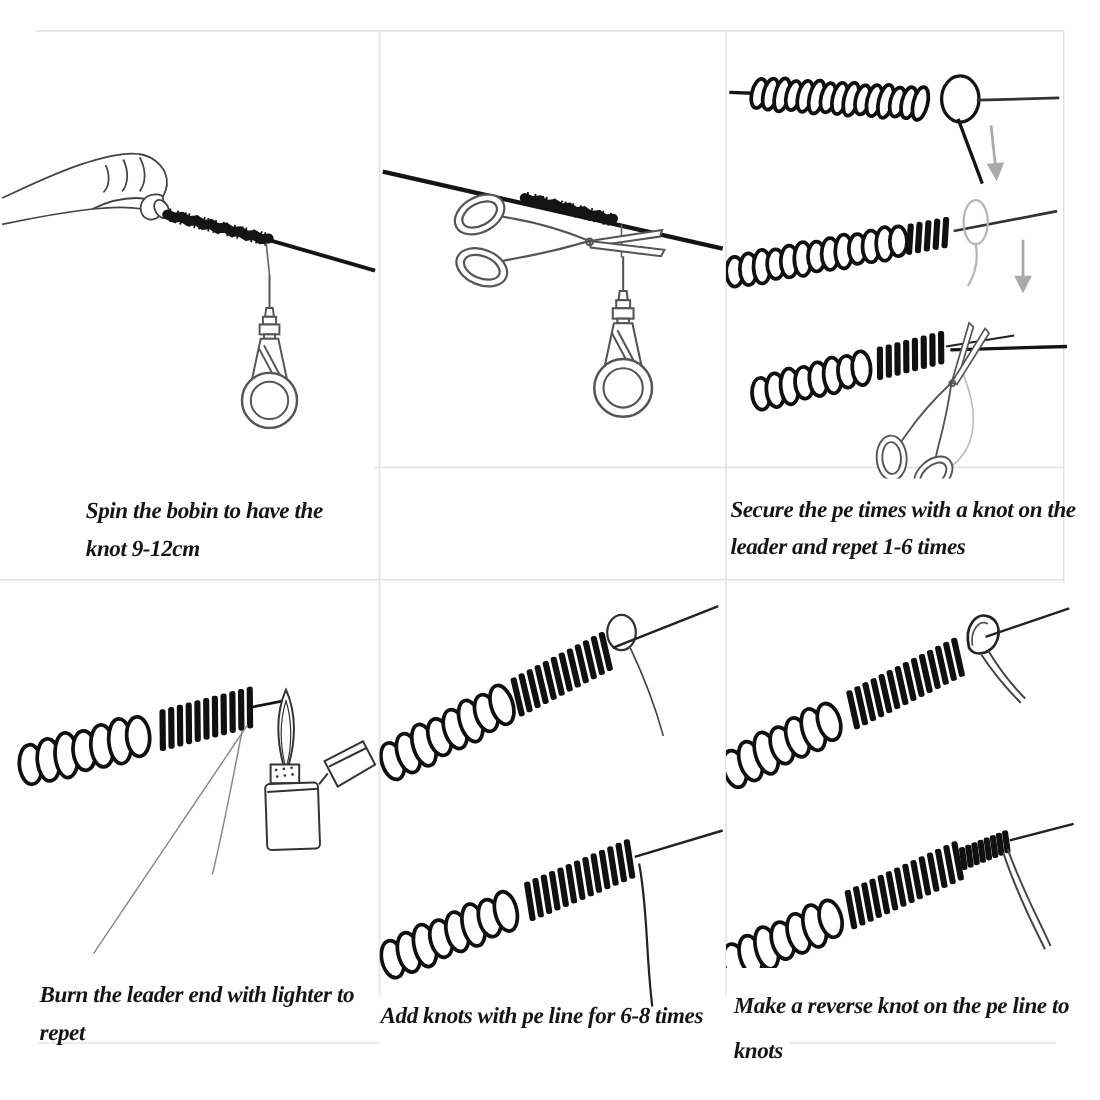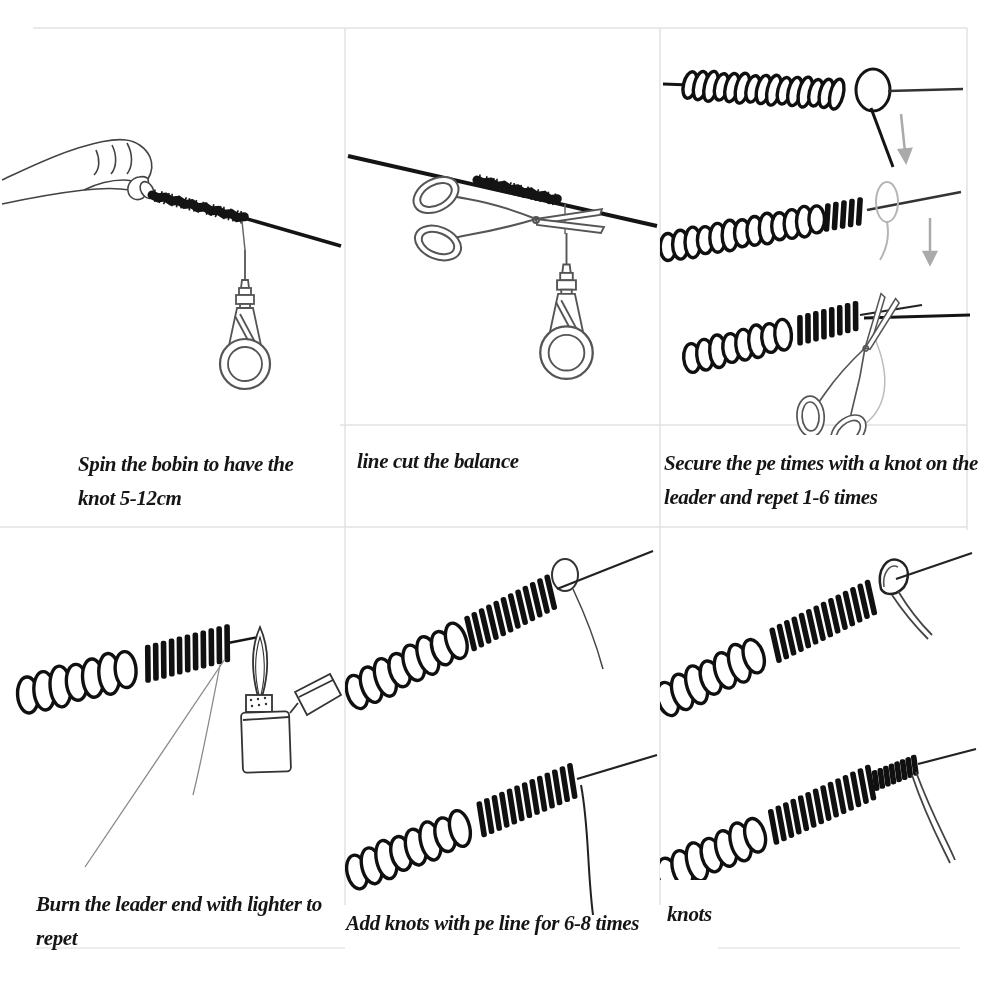--- a/index.html
+++ b/index.html
@@ -369,31 +369,31 @@
       <rect x="246.4" y="230.0" width="5.6" height="20.9" rx="2.2" transform="rotate(-7.4 249.2 240.4)" fill="#101010"></rect>
       <rect x="252.0" y="227.8" width="5.6" height="20.9" rx="2.2" transform="rotate(-7.4 254.8 238.2)" fill="#101010"></rect>
     </g>
   <line x1="258" y1="237" x2="316" y2="222" stroke="#222222" stroke-width="2.2"></line>
   <path d="M252,248 C266,290 280,315 290,336" fill="none" stroke="#444444" stroke-width="1.8"></path>
   <path d="M256,245 C272,288 286,312 295,333" fill="none" stroke="#444444" stroke-width="1.8"></path>
 </svg>
 
 <div class="caption" style="left:78px;top:447px">
   <span>Spin the bobin to have the</span>
-  <span>knot 5-12cm</span>
+  <span>knot 9-12cm</span>
 </div>
 <div class="caption" style="left:357px;top:444px">
-  <span>line cut the balance</span>
 </div>
 <div class="caption" style="left:664px;top:446px">
   <span>Secure the pe times with a knot on the</span>
   <span>leader and repet 1-6 times</span>
 </div>
 <div class="caption" style="left:36px;top:887px">
   <span>Burn the leader end with lighter to</span>
   <span>repet</span>
 </div>
 <div class="caption" style="left:346px;top:906px">
   <span>Add knots with pe line for 6-8 times</span>
 </div>
 <div class="caption lh41" style="left:667px;top:894px">
+  <span>Make a reverse knot on the pe line to</span>
   <span>knots</span>
 </div>
 
 </body></html>

